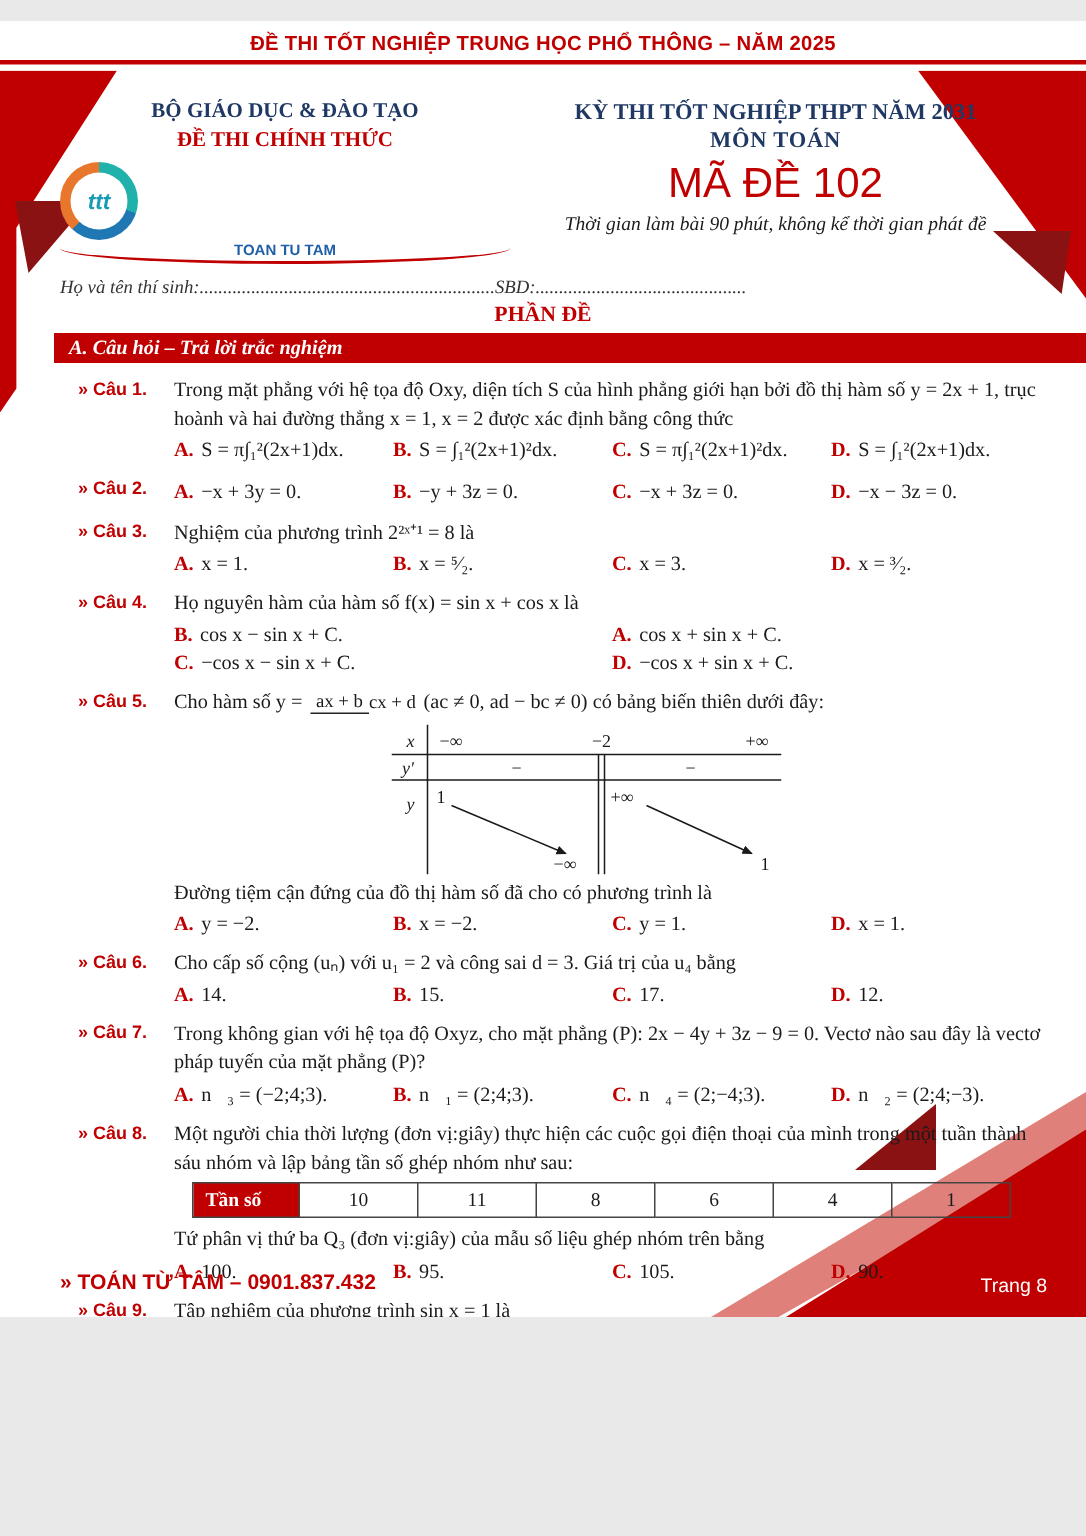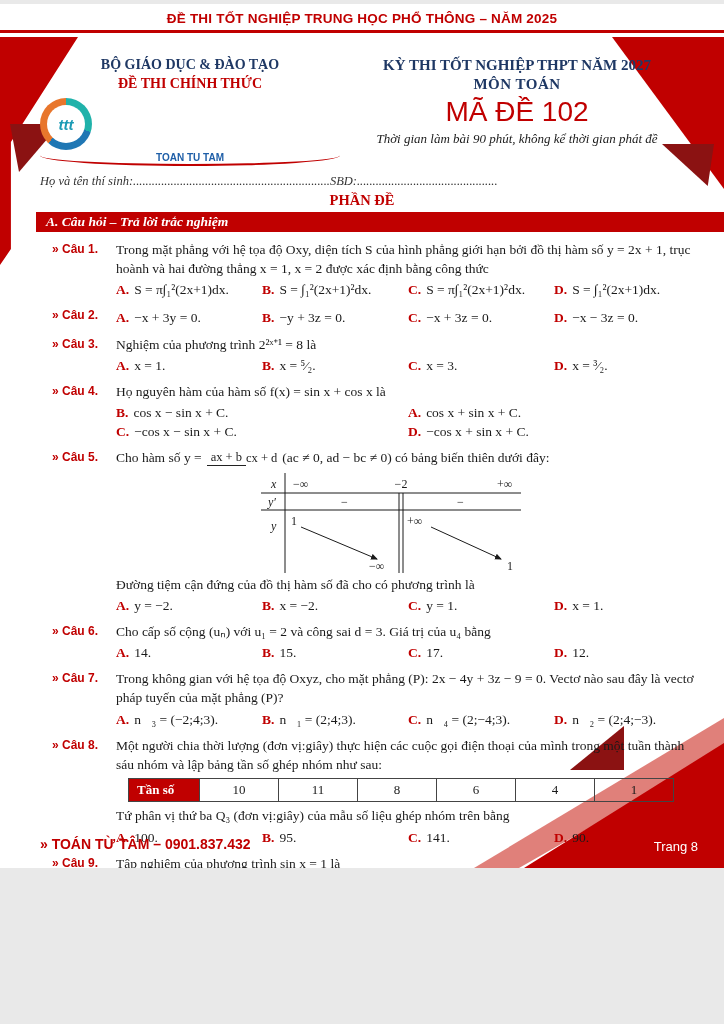--- a/index.html
+++ b/index.html
@@ -1,17 +1,17 @@
 <!DOCTYPE html>
 <html><head>
 <meta charset="utf-8">
 <style>
   html,body{margin:0;padding:0;background:#e9e9e9;}
   .page{position:relative;width:724px;height:864px;background:#ffffff;overflow:hidden;
-        font-family:"Liberation Serif",serif;color:#1a1a1a;margin:4px auto;}
+        font-family:"Liberation Serif",serif;color:#1a1a1a;margin:14px auto;}
   .content{position:relative;z-index:2;}
   
   .deco{position:absolute;z-index:1;pointer-events:none;}
   .deco-tl{top:33px;left:0;width:78px;height:228px;background:#c00000;
            clip-path:polygon(0 0,100% 0,14% 46%,14% 93%,0 100%);}
   .deco-tl-dark{top:120px;left:10px;width:50px;height:48px;background:#8b1212;
            clip-path:polygon(0 0,100% 0,18% 100%);}
   .deco-tr{top:33px;right:0;width:112px;height:152px;background:#c00000;
            clip-path:polygon(0 0,100% 0,100% 100%);}
   .deco-tr-dark{top:140px;right:10px;width:52px;height:42px;background:#8b1212;
@@ -101,21 +101,21 @@
         <div class="ministry">BỘ GIÁO DỤC &amp; ĐÀO TẠO</div>
         <div class="official">ĐỀ THI CHÍNH THỨC</div>
         <div class="logo">
           <div class="logo-circle">
             <div class="logo-inner">ttt</div>
           </div>
           <div class="logo-caption">TOAN TU TAM</div>
         </div>
       </div>
       <div class="header-right">
-        <div class="kythi">KỲ THI TỐT NGHIỆP THPT NĂM 2027</div>
+        <div class="kythi">KỲ THI TỐT NGHIỆP THPT NĂM 2031</div>
         <div class="monthoan">MÔN TOÁN</div>
         <div class="made">MÃ ĐỀ 102</div>
         <div class="duration">Thời gian làm bài 90 phút, không kể thời gian phát đề</div>
       </div>
     </div>
 
     <div class="candidate">Họ và tên thí sinh:...............................................................SBD:.............................................</div>
     <div class="phan-de">PHẦN ĐỀ</div>
     <div class="section-bar">A. Câu hỏi – Trả lời trắc nghiệm</div>
 
@@ -274,21 +274,21 @@
                 <td>6</td>
                 <td>4</td>
                 <td>1</td>
               </tr>
             </tbody>
               </table>
             <div>Tứ phân vị thứ ba Q₃ (đơn vị:giây) của mẫu số liệu ghép nhóm trên bằng</div>
             <div class="options">
               <div class="option"><span class="opt-key">A.</span><span>100.</span></div>
               <div class="option"><span class="opt-key">B.</span><span>95.</span></div>
-              <div class="option"><span class="opt-key">C.</span><span>141.</span></div>
+              <div class="option"><span class="opt-key">C.</span><span>105.</span></div>
               <div class="option"><span class="opt-key">D.</span><span>90.</span></div>
             </div>
           </div>
         </div>
       </div>
 
       <div class="question">
         <div class="q-row">
           <span class="q-label">» Câu 9.</span>
           <div class="q-body">

